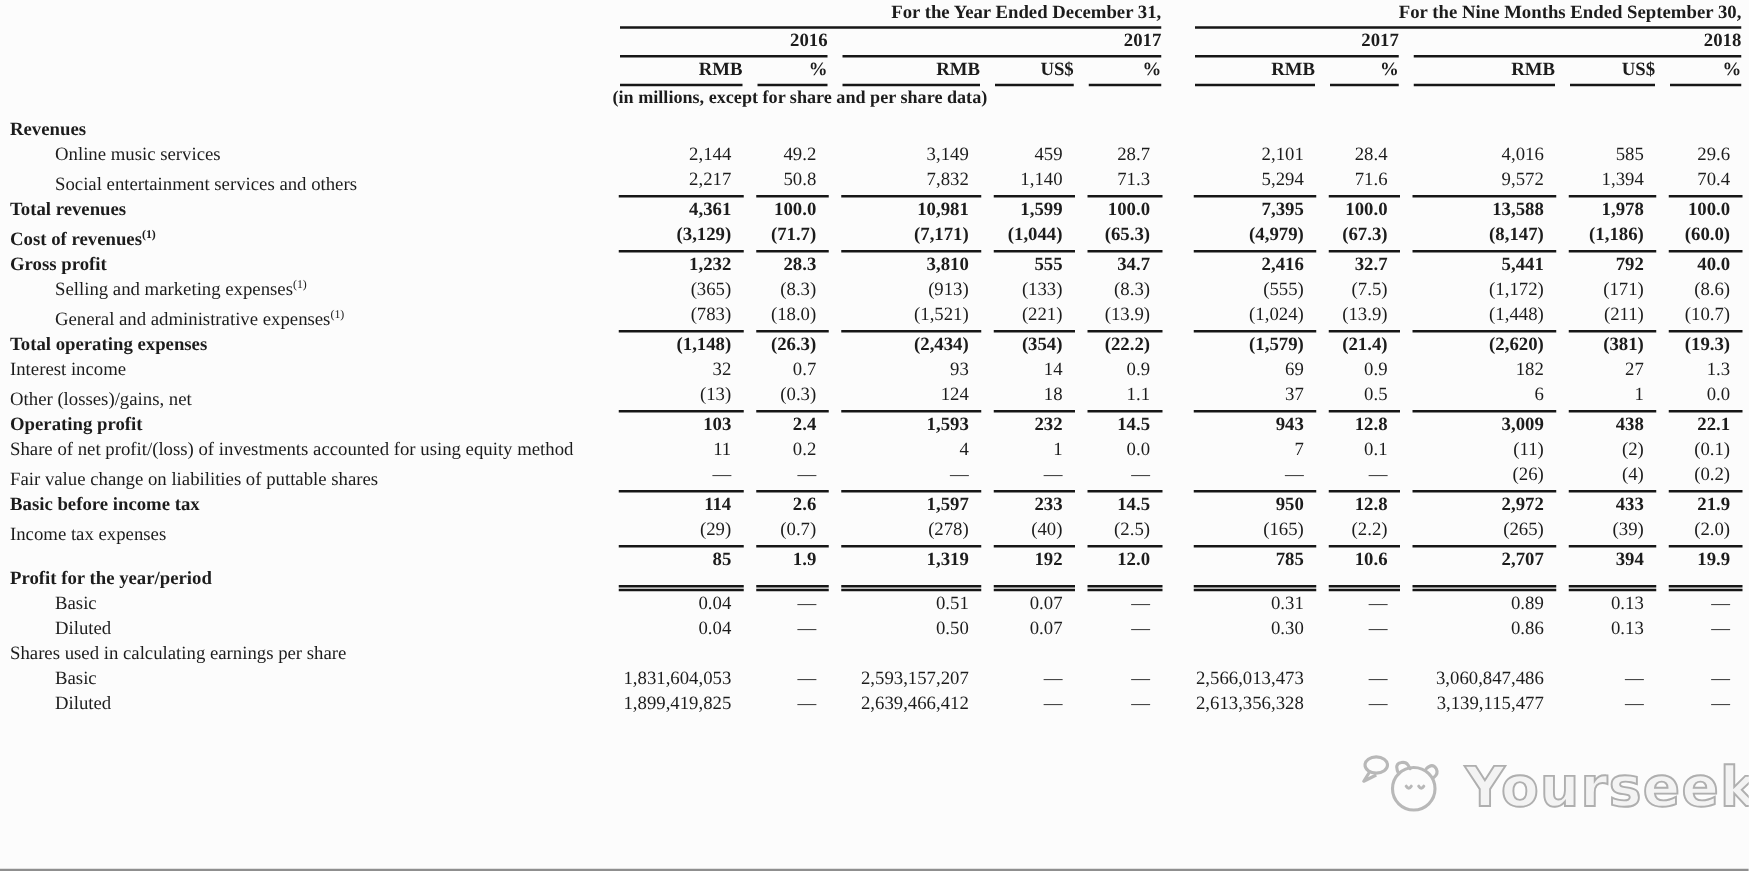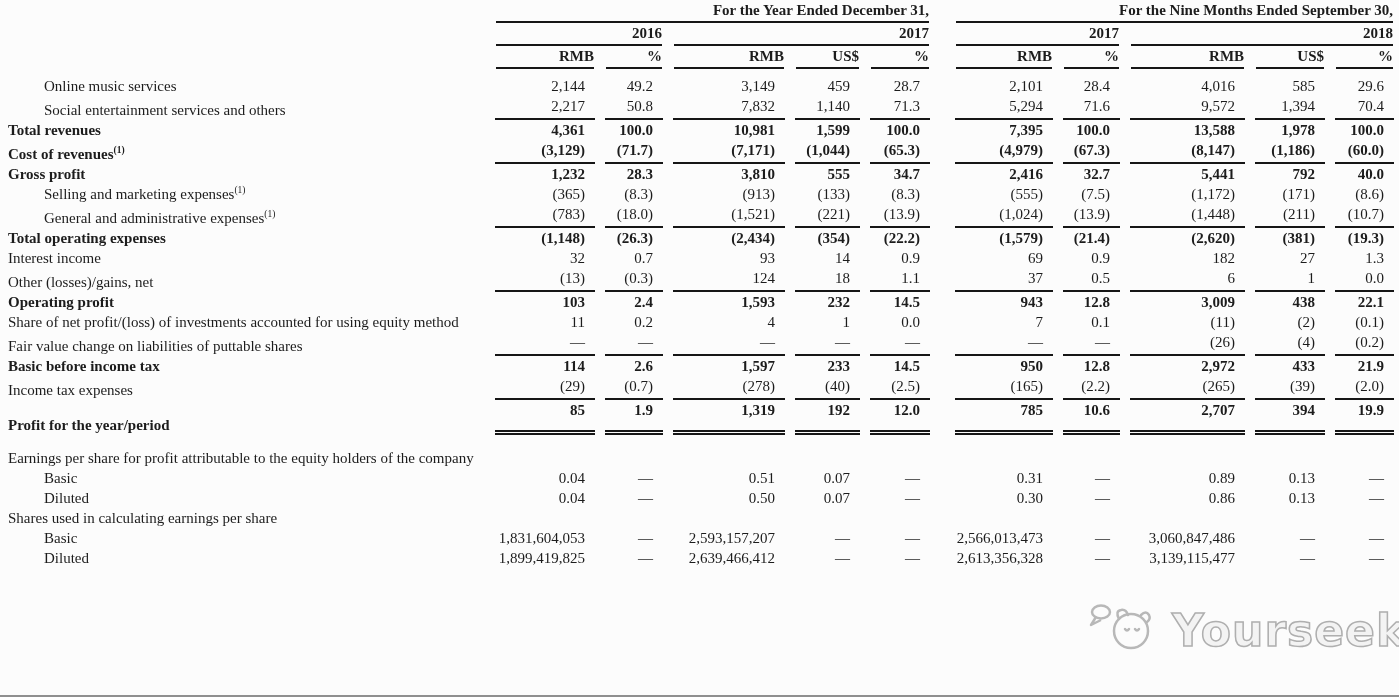--- a/index.html
+++ b/index.html
@@ -107,22 +107,31 @@
           <th>
             <span class="u">RMB</span>
           </th>
           <th>
             <span class="u">US$</span>
           </th>
           <th>
             <span class="u">%</span>
           </th>
         </tr>
+        <tr>
+          <td></td>
+          <td colspan="11"><span class="note">(in millions, except for share and per share data)</span></td>
+        </tr>
       </thead>
     <tbody>
+        <tr class="bold">
+          <td class="lbl" colspan="12">
+            <div class="ind0">Revenues</div>
+          </td>
+        </tr>
         <tr class="">
           <td class="lbl">
             <div class="ind1">Online music services</div>
           </td>
           <td class="num">
             <span class="cell">2,144</span>
           </td>
           <td class="num">
             <span class="cell">49.2</span>
           </td>
@@ -683,25 +692,20 @@
             <span class="cell">10.6</span>
           </td>
           <td class="num">
             <span class="cell">2,707</span>
           </td>
           <td class="num">
             <span class="cell">394</span>
           </td>
           <td class="num">
             <span class="cell">19.9</span>
-          </td>
-        </tr>
-        <tr class="gap-before">
-          <td class="lbl" colspan="12">
-            <div class="ind0">Earnings per share for profit attributable to the equity holders of the company</div>
           </td>
         </tr>
         <tr class="">
           <td class="lbl">
             <div class="ind1">Basic</div>
           </td>
           <td class="num">
             <span class="cell">0.04</span>
           </td>
           <td class="num">

